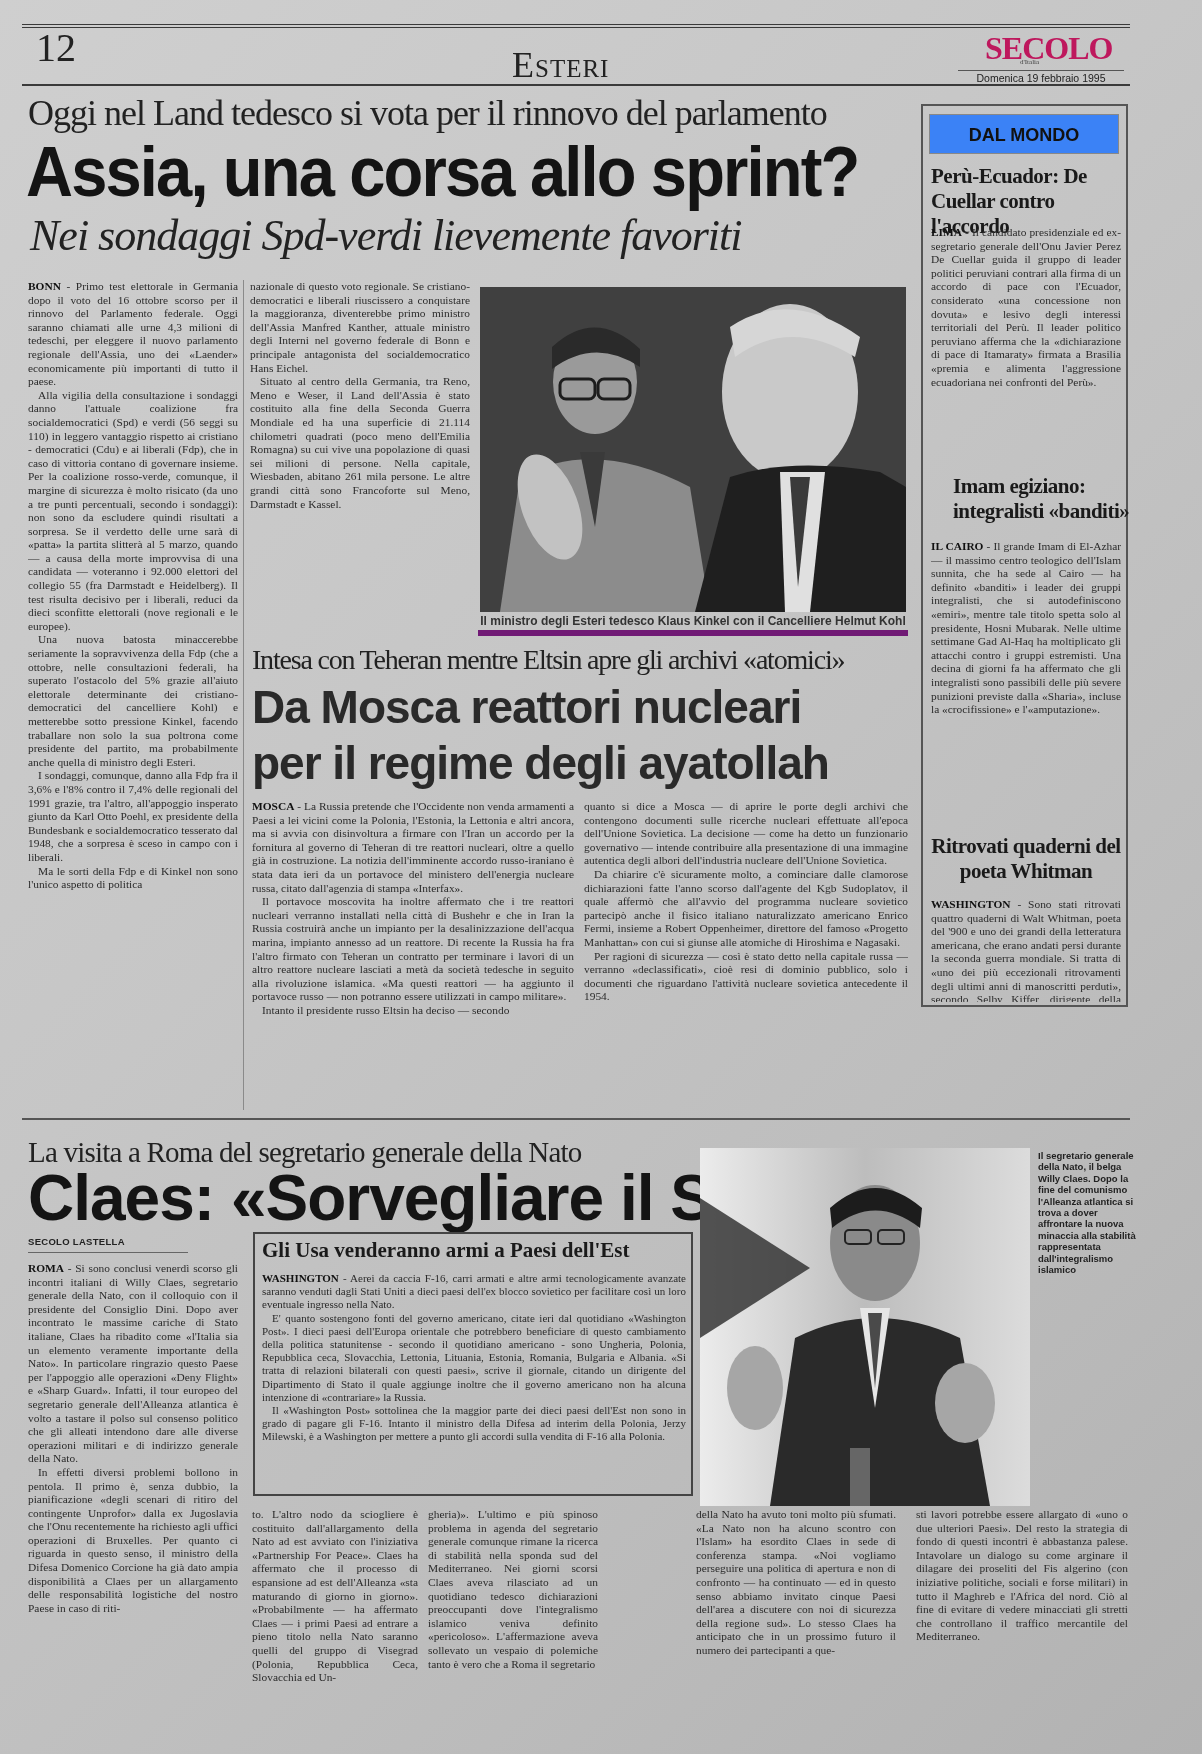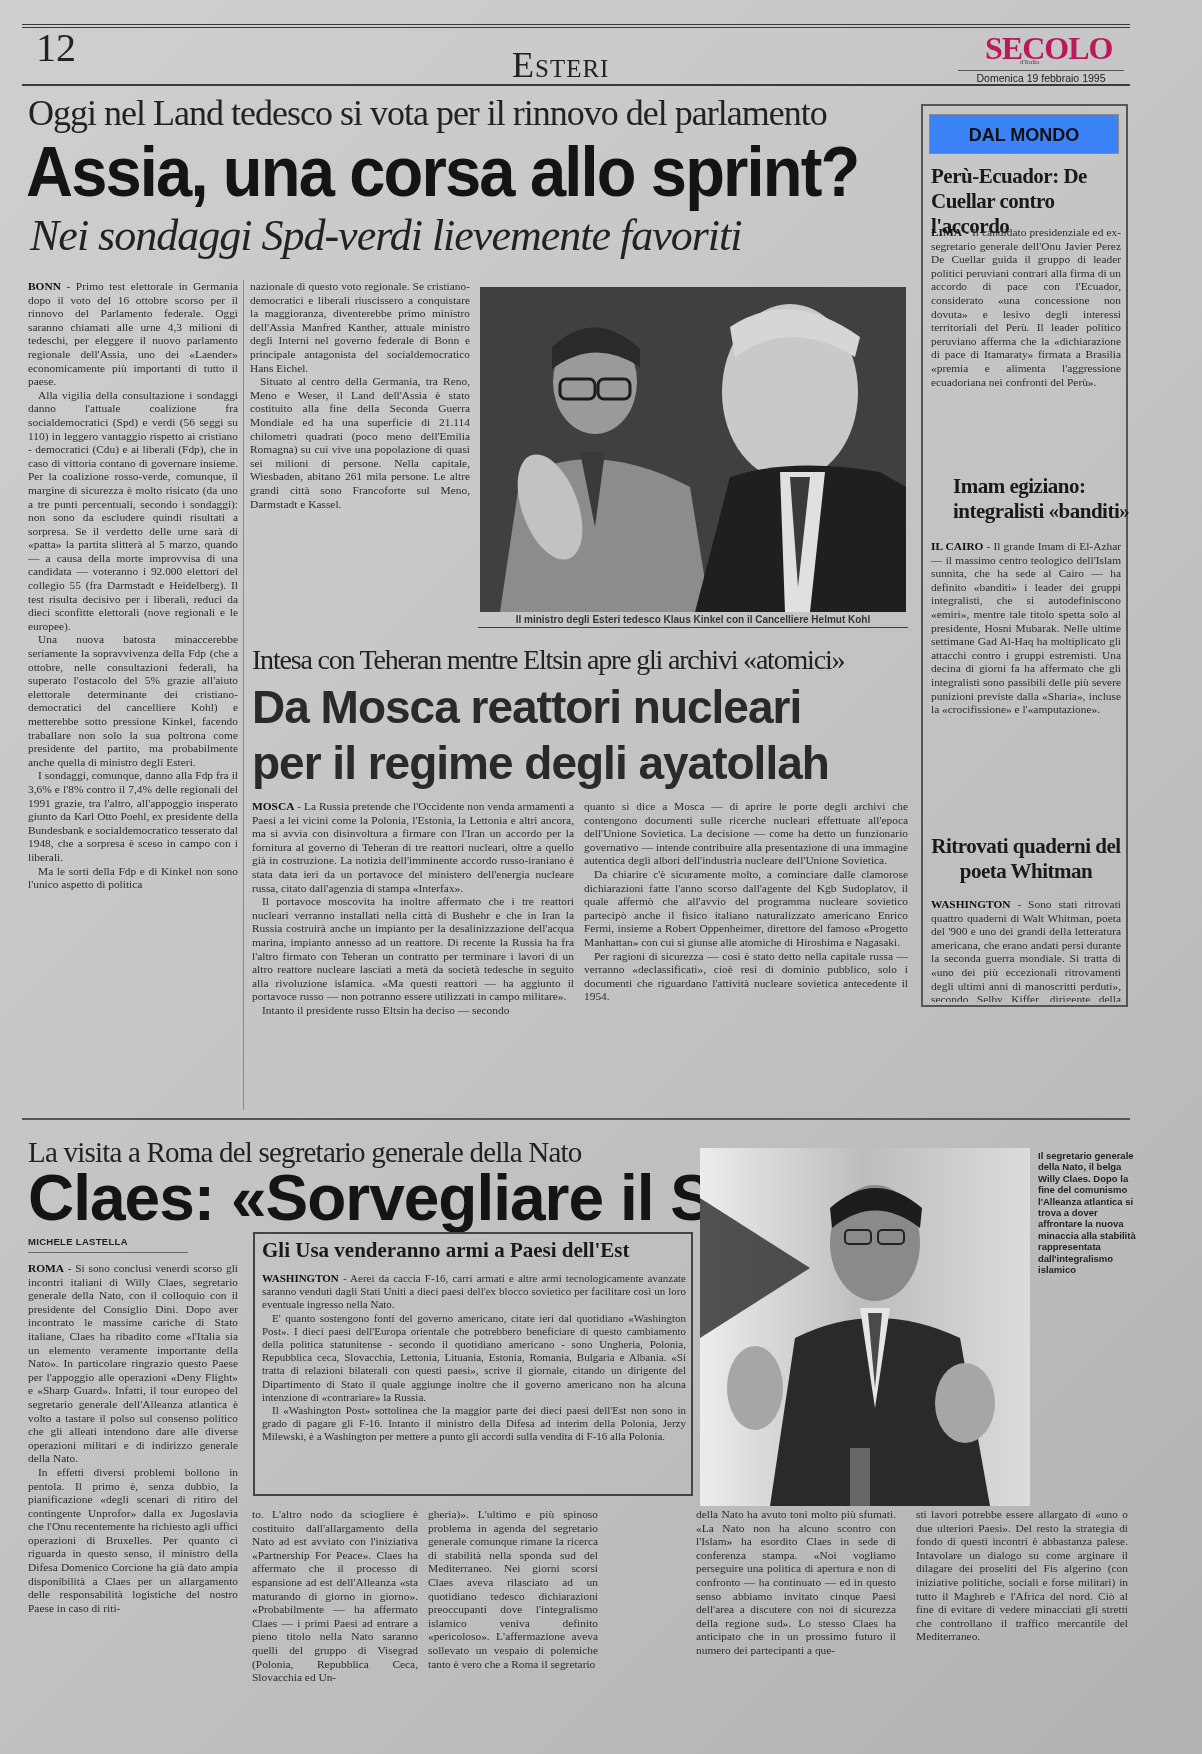--- a/index.html
+++ b/index.html
@@ -41,21 +41,21 @@
 
   
   .sidebar { left: 921px; top: 104px; width: 207px; height: 903px; border: 2px solid #555; }
   .sidebar-head { left: 929px; top: 114px; width: 190px; height: 40px; background: #3b82f6; border:1px solid #888; font-family: "Liberation Sans", sans-serif; font-weight: 900; font-size: 18px; text-align: center; line-height: 40px; color:#111; }
   .sb-title { font-family: "Liberation Serif", serif; font-weight: bold; font-size: 21px; line-height: 25px; color:#1a1a1a; letter-spacing:-0.5px; }
 
   
   .photo1 { left: 480px; top: 287px; width: 426px; height: 325px; overflow:hidden;
     background: radial-gradient(ellipse at 28% 35%, #c8c8c8 0%, #9a9a9a 20%, #6b6b6b 40%, #4c4c4c 60%, #3a3a3a 100%);
   }
-  .caption1 { left: 478px; top: 614px; width: 430px; font-family: "Liberation Sans", sans-serif; font-weight:bold; font-size: 10px; color:#333; text-align:center; border-bottom:1px solid #701a75; padding-bottom:2px; }
+  .caption1 { left: 478px; top: 614px; width: 430px; font-family: "Liberation Sans", sans-serif; font-weight:bold; font-size: 12px; color:#333; text-align:center; border-bottom:6px solid #701a75; padding-bottom:2px; }
 
   
   .box { left: 253px; top: 1232px; width: 440px; height: 264px; border: 2px solid #444; }
   .box-title { left: 262px; top: 1238px; font-family: "Liberation Serif", serif; font-weight: bold; font-size: 21px; color:#1a1a1a; white-space:nowrap; }
 
   
   .photo2 { left: 700px; top: 1148px; width: 330px; height: 358px; overflow: hidden;
     background: linear-gradient(90deg, #e0e0e0 0%, #cfcfcf 30%, #9c9c9c 55%, #555 80%, #dedede 100%);
   }
   .caption2 { left: 1038px; top: 1150px; width: 100px; font-family: "Liberation Sans", sans-serif; font-weight: bold; font-size: 9.5px; line-height: 11.4px; color:#222; }
@@ -144,21 +144,21 @@
 
 <div class="abs sb-title" style="left:931px;top:834px;width:190px;text-align:center;">Ritrovati quaderni del poeta Whitman</div>
 <div class="col" style="left:931px;top:898px;width:190px;height:104px;">
   <p class="first"><span class="dl">WASHINGTON</span><span> - Sono stati ritrovati quattro quaderni di Walt Whitman, poeta del '900 e uno dei grandi della letteratura americana, che erano andati persi durante la seconda guerra mondiale. Si tratta di «uno dei più eccezionali ritrovamenti degli ultimi anni di manoscritti perduti», secondo Selby Kiffer, dirigente della sezione «libri rari e manoscritti» della casa d'aste Sotheby's.</span></p>
 </div>
 
 <div class="rule" style="left:22px;top:1118px;width:1108px;height:2px;background:#555;"></div>
 
 <div class="abs kicker" style="left:28px;top:1136px;font-size:29px;letter-spacing:-0.8px;">La visita a Roma del segretario generale della Nato</div>
 <div class="abs mega" style="left:28px;top:1172px;font-size:64px;line-height:52px;letter-spacing:-1px;">Claes: «Sorvegliare il Sud»</div>
-<div class="abs byline">MICHELE LASTELLA</div>
+<div class="abs byline">SECOLO LASTELLA</div>
 <div class="rule" style="left:28px;top:1252px;width:160px;background:#666;"></div>
 
 <div class="col" style="left:28px;top:1262px;width:210px;height:476px;">
   <p class="first"><span class="dl">ROMA</span><span> - Si sono conclusi venerdì scorso gli incontri italiani di Willy Claes, segretario generale della Nato, con il colloquio con il presidente del Consiglio Dini. Dopo aver incontrato le massime cariche di Stato italiane, Claes ha ribadito come «l'Italia sia un elemento veramente importante della Nato». In particolare ringrazio questo Paese per l'appoggio alle operazioni «Deny Flight» e «Sharp Guard». Infatti, il tour europeo del segretario generale dell'Alleanza atlantica è volto a tastare il polso sul consenso politico che gli alleati intendono dare alle diverse operazioni militari e di indirizzo generale della Nato.</span></p>
   <p>In effetti diversi problemi bollono in pentola. Il primo è, senza dubbio, la pianificazione «degli scenari di ritiro del contingente Unprofor» dalla ex Jugoslavia che l'Onu recentemente ha richiesto agli uffici operazioni di Bruxelles. Per quanto ci riguarda in questo senso, il ministro della Difesa Domenico Corcione ha già dato ampia disponibilità a Claes per un allargamento delle responsabilità logistiche del nostro Paese in caso di riti-</p>
 </div>
 
 <div class="abs box"></div>
 <div class="abs box-title">Gli Usa venderanno armi a Paesi dell'Est</div>
 <div class="col" style="left:262px;top:1272px;width:424px;height:218px;font-size:11px;line-height:13.2px;">

